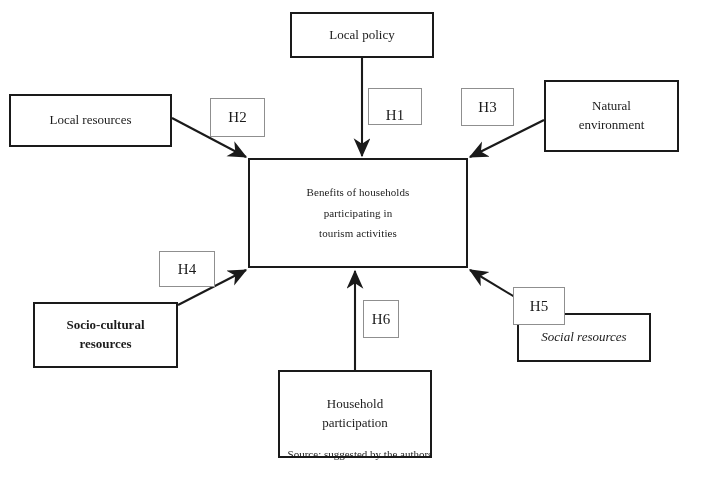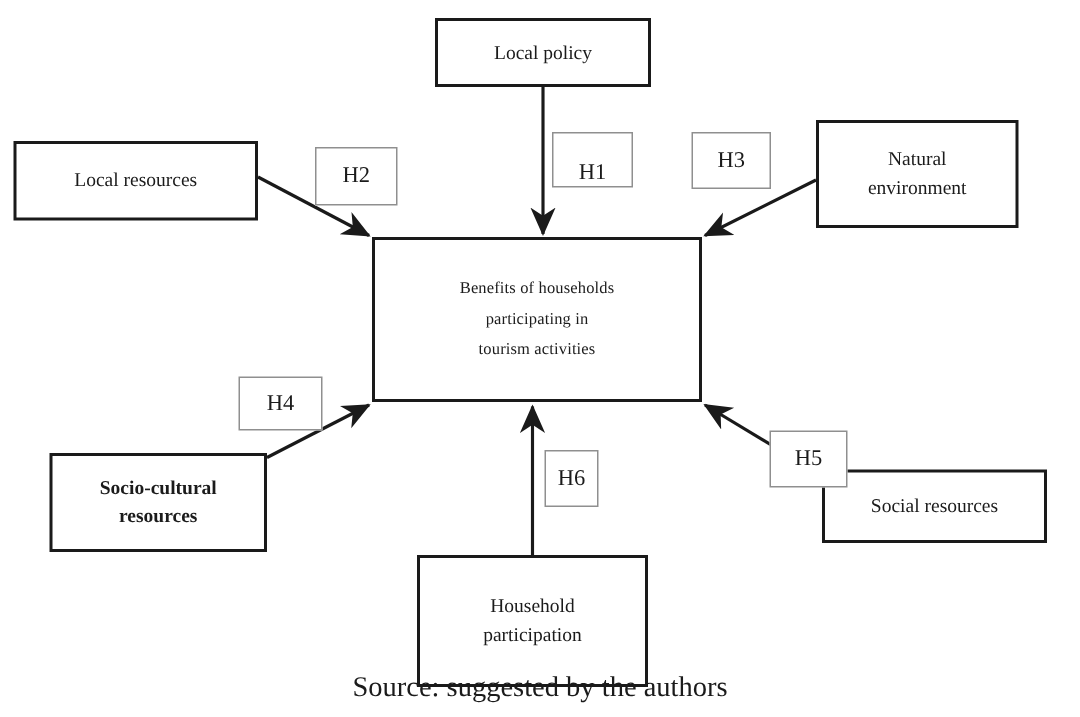--- a/index.html
+++ b/index.html
@@ -62,21 +62,21 @@
     align-items: center;
     justify-content: center;
     font-size: 15px;
     color: #1b1b1b;
     z-index: 3;
   }
   .caption {
     position: absolute;
     width: 720px;
     text-align: center;
-    font-size: 19px;
+    font-size: 11px;
     color: #1b1b1b;
     z-index: 2;
   }
 </style>
 </head>
 <body>
 
 <div id="canvas">
 
   <svg id="wires" viewBox="0 0 720 478" xmlns="http://www.w3.org/2000/svg">
@@ -109,21 +109,21 @@
         <span class="txt">Local resources</span>
       </div>
       <div class="node leaf" style="left: 544px; top: 80px; width: 135px; height: 72px;">
         <span class="txt">Natural
 environment</span>
       </div>
       <div class="node leaf" style="left: 33px; top: 302px; width: 145px; height: 66px; font-weight: bold;">
         <span class="txt">Socio-cultural
 resources</span>
       </div>
-      <div class="node leaf" style="left: 548px; top: 313px; width: 150px; height: 49px;">
+      <div class="node leaf" style="left: 517px; top: 313px; width: 134px; height: 49px; font-style: italic;">
         <span class="txt">Social resources</span>
       </div>
       <div class="node leaf" style="left: 278px; top: 370px; width: 154px; height: 88px;">
         <span class="txt">Household
 participation</span>
       </div>
     </div>
 
   <div id="hyp-layer">
       <div class="hyp" style="left: 368px; top: 88px; width: 54px; height: 37px; align-items: flex-end;">

